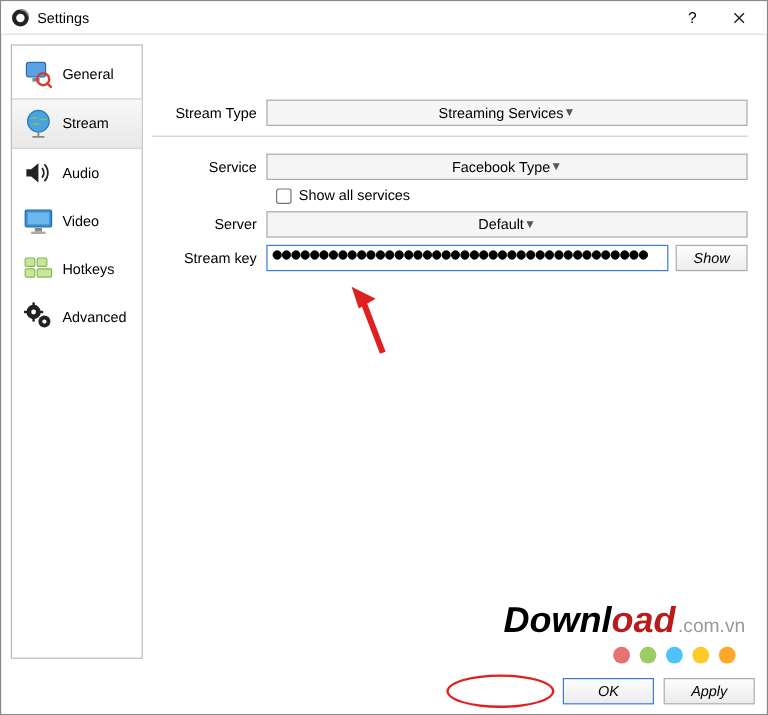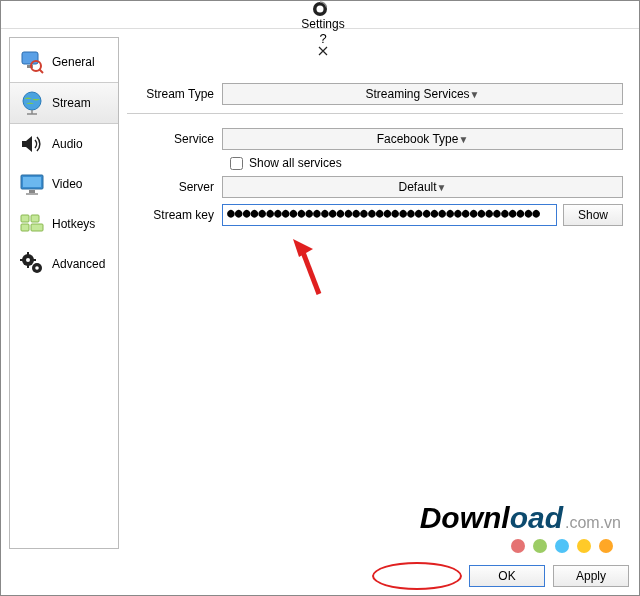--- a/index.html
+++ b/index.html
@@ -1,18 +1,18 @@
 <!DOCTYPE html>
 <html><head>
 <meta charset="utf-8">
 <style>
 * { box-sizing: border-box; margin: 0; padding: 0; }
 body { font-family: "Segoe UI", Tahoma, sans-serif; font-size: 12px; background: #fff; width: 640px; height: 596px; position: relative; overflow: hidden; border: 1px solid #888; }
 
-.titlebar { height: 28px; background: #fff; display: flex; align-items: center; padding: 0 2px 0 8px; border-bottom: 1px solid #ddd; flex-direction: column; }
+.titlebar { height: 28px; background: #fff; display: flex; align-items: center; padding: 0 2px 0 8px; border-bottom: 1px solid #ddd; }
 .titlebar .app-icon { width: 16px; height: 16px; margin-right: 6px; }
 .titlebar .title { flex: 1; font-size: 12px; }
 .titlebar .win-btn { width: 36px; height: 28px; display: flex; align-items: center; justify-content: center; font-size: 13px; }
 .titlebar .win-btn.close { width: 42px; }
 
 .content { display: flex; height: 528px; padding: 8px; gap: 8px; }
 
 .sidebar { width: 110px; border: 1px solid #bbb; background: #fff; padding: 4px 0; }
 .side-item { display: flex; align-items: center; gap: 6px; padding: 6px 8px; cursor: default; font-size: 12px; }
 .side-item.selected { background: linear-gradient(#f8f8f8, #e8e8e8); border-top: 1px solid #ccc; border-bottom: 1px solid #ccc; }
@@ -22,33 +22,33 @@
 .form-row { display: flex; align-items: center; margin-bottom: 6px; }
 .form-label { width: 95px; text-align: right; padding-right: 8px; font-size: 12px; }
 .form-control { flex: 1; }
 .combo { display: flex; align-items: center; justify-content: center; border: 1px solid #aaa; background: #f5f5f5; height: 22px; padding: 0 6px; font-size: 12px; }
 .combo .caret { font-size: 10px; color: #555; }
 .divider { border-top: 1px solid #ccc; margin: 8px 0 14px 0; }
 .checkbox-row { display: flex; align-items: center; gap: 6px; padding-left: 103px; margin-bottom: 6px; }
 .checkbox-row input { width: 13px; height: 13px; }
 .stream-key-row { display: flex; align-items: center; gap: 6px; }
 .stream-key-row .text-input { flex: 1; height: 22px; border: 1px solid #3a7bd5; background: #fff; padding: 0 4px; font-family: monospace; letter-spacing: 0px; font-size: 13px; overflow: hidden; white-space: nowrap; }
-.btn { border: 1px solid #aaa; background: linear-gradient(#fdfdfd, #ececec); height: 22px; min-width: 60px; padding: 0 10px; font-size: 12px; display: inline-flex; align-items: center; justify-content: center; }
+.btn { border: 1px solid #aaa; background: linear-gradient(#fdfdfd, #ececec); height: 22px; min-width: 60px; padding: 0 10px; font-size: 12px; display: inline-flex; align-items: center; justify-content: center; font-style: italic; }
 
 .footer { position: absolute; bottom: 8px; right: 10px; display: flex; gap: 8px; }
 .footer .btn { width: 76px; height: 22px; }
 .footer .btn.ok { border: 1px solid #3a7bd5; }
 
 .ok-ring { position: absolute; border: 2px solid #e02020; border-radius: 50%; width: 90px; height: 28px; pointer-events: none; }
 
 .arrow { position: absolute; pointer-events: none; }
 
 .watermark { position: absolute; font-family: Arial, sans-serif; font-style: italic; font-weight: bold; pointer-events: none; }
 .watermark .blue { color: #000000; font-size: 30px; }
-.watermark .orange { color: #0c4a6e; font-size: 30px; }
+.watermark .orange { color: #b91c1c; font-size: 30px; }
 .watermark .grey { color: #999; font-size: 16px; font-style: normal; font-weight: normal; margin-left: 2px; }
 .dots { position: absolute; display: flex; gap: 8px; pointer-events: none; }
 .dots span { width: 14px; height: 14px; border-radius: 50%; display: inline-block; }
 
 svg { display: block; }
 </style>
 </head>
 <body>
 
 <div class="titlebar">

